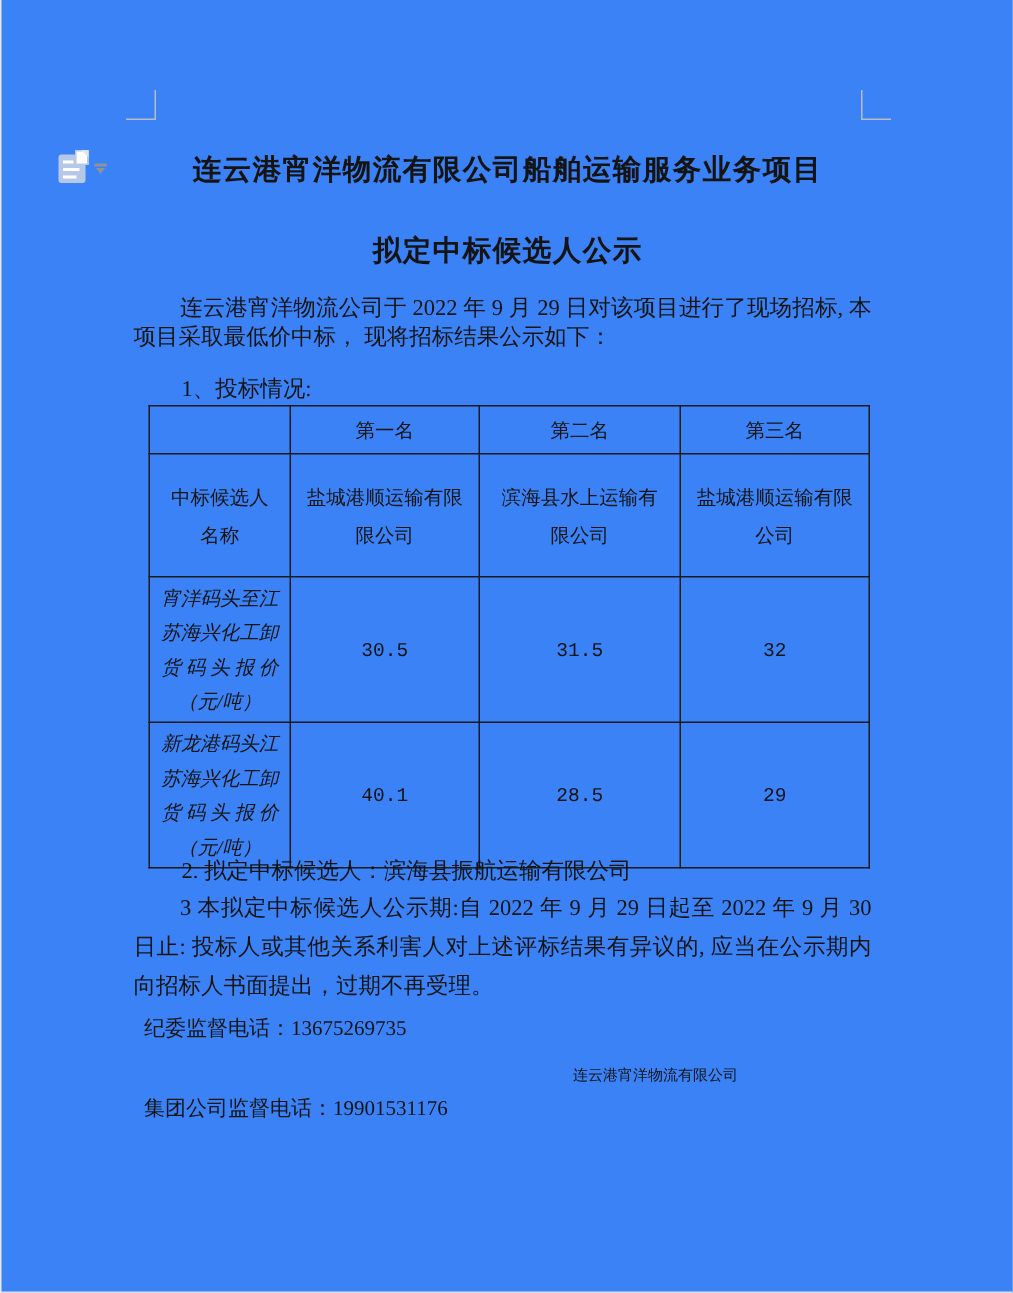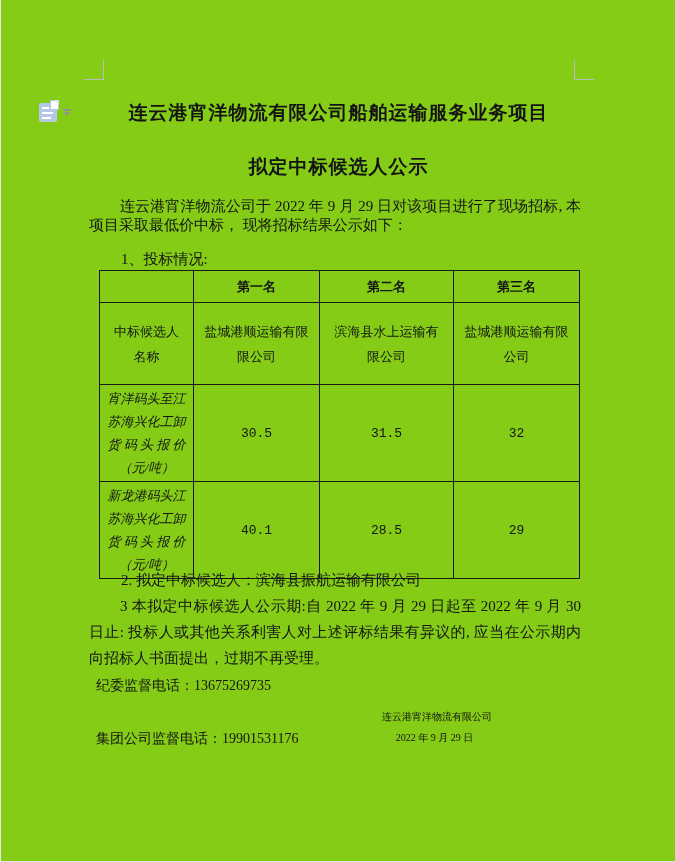--- a/index.html
+++ b/index.html
@@ -4,21 +4,21 @@
 <style>
   html,body{margin:0;padding:0;}
   body{
     background:#ffffff;
     font-family:"Liberation Serif","DejaVu Serif",serif;
     color:#141414;
   }
   .page{
     position:relative;
     width:675px;height:862px;
-    background:#84cc16;
+    background:#3b82f6;
     border-left:1px solid #e6e8eb;
     border-bottom:1px solid #dfe1e4;
     overflow:hidden;
     box-sizing:border-box;
   }
   
   .paste-btn{position:absolute;left:36px;top:99px;width:38px;height:26px;cursor:pointer;}
   .clipboard{position:absolute;left:2px;top:4px;width:18px;height:19px;background:#b5c8e8;border-radius:2px;}
   .clipboard .ln{position:absolute;left:3px;height:2px;background:#ffffff;}
   .ln1{top:4px;width:7px;}
@@ -54,21 +54,21 @@
     border-collapse:collapse;table-layout:fixed;
     width:480px;font-size:13px;
   }
   table.bid td{
     border:1px solid #1a1a1a;
     text-align:center;vertical-align:middle;
     padding:2px 5px;box-sizing:border-box;
     white-space:pre-line;
     line-height:23px;
   }
-  tr.hrow{height:32px;font-weight:bold;}
+  tr.hrow{height:32px;}
   tr.r-name{height:82px;}
   tr.r-p1{height:94px;}
   tr.r-p2{height:92px;}
   td.name-top{vertical-align:top;padding-top:5px;}
   td.rowlbl{text-align:left;padding:2px 6px;font-style:italic;}
   tr.r-name td{line-height:25px;margin-top:35px;}
   td.num{font-family:Liberation Mono, monospace;font-size:13px;}
 </style>
 </head>
 <body>
@@ -144,15 +144,14 @@
     </table>
 
   <div class="sec2">2. 拟定中标候选人：滨海县振航运输有限公司</div>
 
   <div class="para sec3">3 本拟定中标候选人公示期:自 2022 年 9 月 29 日起至 2022 年 9 月 30 日止: 投标人或其他关系利害人对上述评标结果有异议的, 应当在公示期内向招标人书面提出，过期不再受理。</div>
 
   <div class="contact contact1">纪委监督电话：13675269735</div>
   <div class="contact contact2">集团公司监督电话：19901531176</div>
 
   <div class="sig sig-company">连云港宵洋物流有限公司</div>
-  <div class="sig sig-date">2022 年 9 月 29 日</div>
 
 </div>
 
 </body></html>

